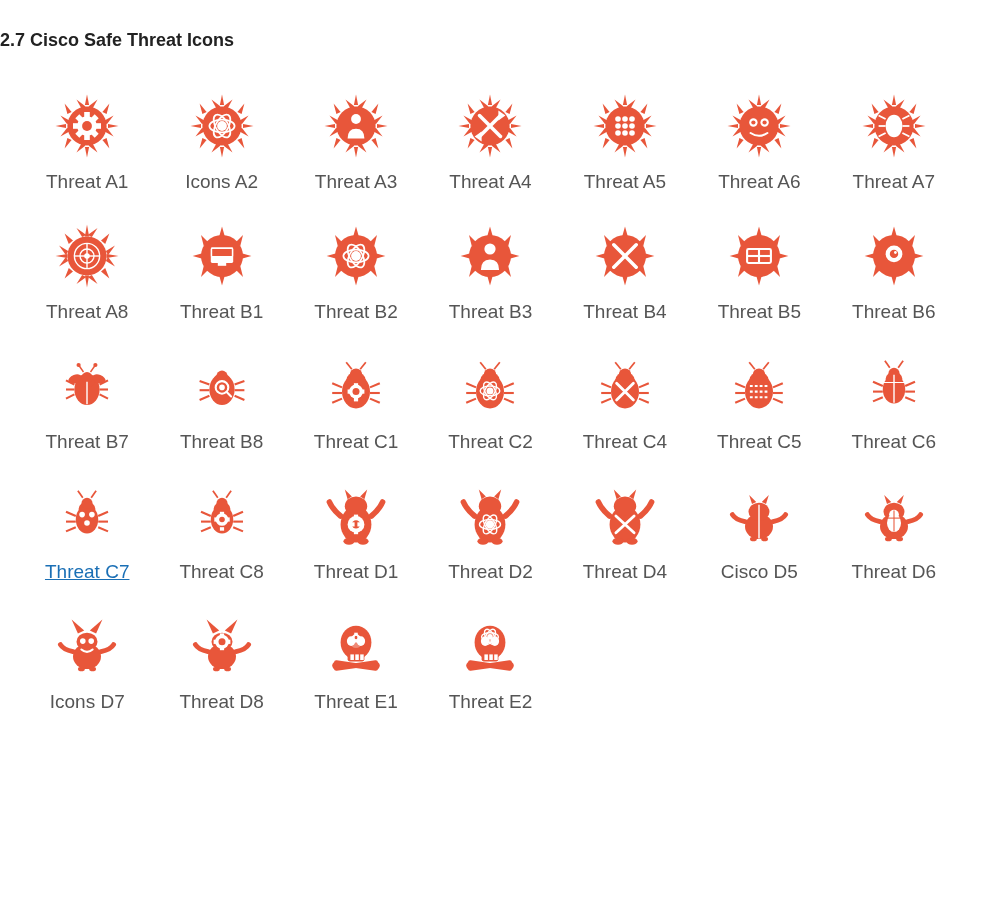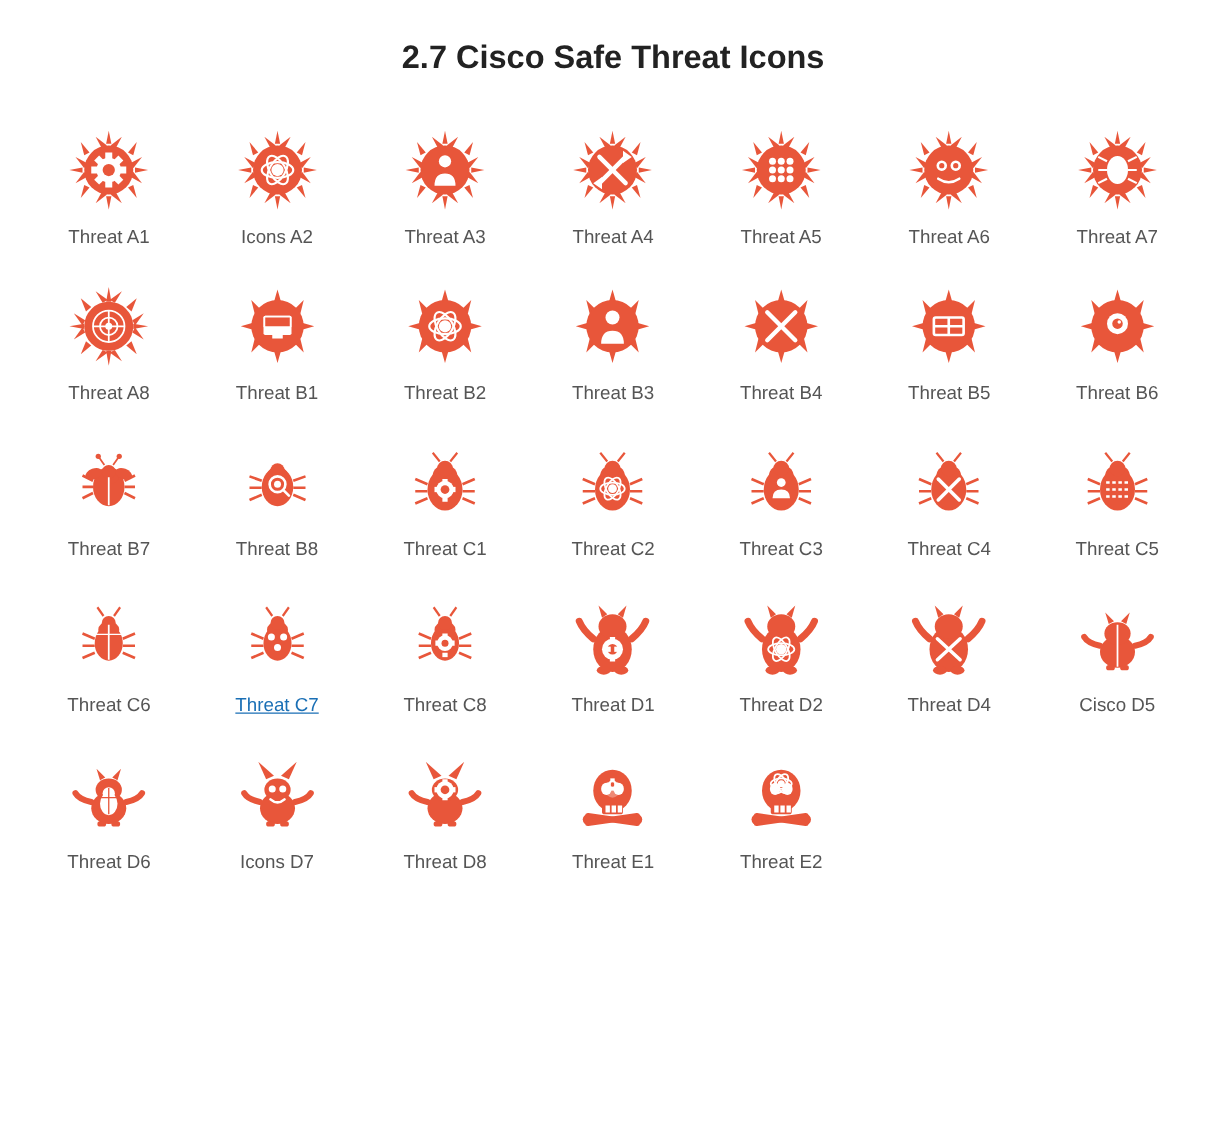--- a/index.html
+++ b/index.html
@@ -3,22 +3,22 @@
   <meta charset="utf-8">
   <style>
     * { box-sizing: border-box; margin: 0; padding: 0; }
     body {
       background: #fff;
       font-family: Arial, sans-serif;
       width: 981px;
       min-height: 909px;
     }
     h1 {
-      text-align: center;
-      font-size: 26px;
+      text-align: left;
+      font-size: 18px;
       font-weight: bold;
       color: #222;
       padding: 30px 0 20px 0;
     }
     .grid {
       display: grid;
       grid-template-columns: repeat(7, 1fr);
       gap: 10px 0;
       padding: 10px 20px 30px 20px;
     }
@@ -27,21 +27,21 @@
       flex-direction: column;
       align-items: center;
       padding: 10px 5px 8px 5px;
     }
     .icon-svg {
       width: 70px;
       height: 70px;
       margin-bottom: 10px;
     }
     .icon-label {
-      font-size: 15px;
+      font-size: 19px;
       color: #555;
       text-align: center;
     }
     .icon-label.blue { color: #1a6fb5; text-decoration: underline; }
 
     svg { fill: #e8563a; }
   </style>
 </head>
 <body>
 
@@ -515,74 +515,55 @@
       <line x1="56" y1="26" x2="64" y2="16" stroke="#e8563a" stroke-width="2.5"></line>
 
       <circle cx="50" cy="57" r="5" fill="white"></circle>
       <ellipse cx="50" cy="57" rx="14" ry="7" fill="none" stroke="white" stroke-width="2"></ellipse>
       <ellipse cx="50" cy="57" rx="14" ry="7" fill="none" stroke="white" stroke-width="2" transform="rotate(60 50 57)"></ellipse>
       <ellipse cx="50" cy="57" rx="14" ry="7" fill="none" stroke="white" stroke-width="2" transform="rotate(120 50 57)"></ellipse>
     </svg>
     <span class="icon-label">Threat C2</span>
   </div>
 
+
   <div class="icon-cell">
     <svg class="icon-svg" viewBox="0 0 100 100">
       <ellipse cx="50" cy="58" rx="20" ry="24" fill="#e8563a"></ellipse>
       <ellipse cx="50" cy="42" rx="14" ry="12" fill="#e8563a"></ellipse>
       <circle cx="50" cy="34" r="9" fill="#e8563a"></circle>
       <line x1="30" y1="52" x2="16" y2="46" stroke="#e8563a" stroke-width="3"></line>
       <line x1="30" y1="60" x2="16" y2="60" stroke="#e8563a" stroke-width="3"></line>
       <line x1="30" y1="68" x2="16" y2="74" stroke="#e8563a" stroke-width="3"></line>
       <line x1="70" y1="52" x2="84" y2="46" stroke="#e8563a" stroke-width="3"></line>
       <line x1="70" y1="60" x2="84" y2="60" stroke="#e8563a" stroke-width="3"></line>
       <line x1="70" y1="68" x2="84" y2="74" stroke="#e8563a" stroke-width="3"></line>
       <line x1="44" y1="26" x2="36" y2="16" stroke="#e8563a" stroke-width="2.5"></line>
       <line x1="56" y1="26" x2="64" y2="16" stroke="#e8563a" stroke-width="2.5"></line>
 
-      <circle cx="50" cy="50" r="5" fill="white"></circle>
-      <path d="M40,68 Q40,58 50,58 Q60,58 60,68 Z" fill="white"></path>
-    </svg>
-    <span class="icon-label">Threat C3</span>
+      <line x1="38" y1="46" x2="62" y2="70" stroke="white" stroke-width="4" stroke-linecap="round"></line>
+      <line x1="62" y1="46" x2="38" y2="70" stroke="white" stroke-width="4" stroke-linecap="round"></line>
+    </svg>
+    <span class="icon-label">Threat C4</span>
   </div>
 
   <div class="icon-cell">
     <svg class="icon-svg" viewBox="0 0 100 100">
       <ellipse cx="50" cy="58" rx="20" ry="24" fill="#e8563a"></ellipse>
       <ellipse cx="50" cy="42" rx="14" ry="12" fill="#e8563a"></ellipse>
       <circle cx="50" cy="34" r="9" fill="#e8563a"></circle>
       <line x1="30" y1="52" x2="16" y2="46" stroke="#e8563a" stroke-width="3"></line>
       <line x1="30" y1="60" x2="16" y2="60" stroke="#e8563a" stroke-width="3"></line>
       <line x1="30" y1="68" x2="16" y2="74" stroke="#e8563a" stroke-width="3"></line>
       <line x1="70" y1="52" x2="84" y2="46" stroke="#e8563a" stroke-width="3"></line>
       <line x1="70" y1="60" x2="84" y2="60" stroke="#e8563a" stroke-width="3"></line>
       <line x1="70" y1="68" x2="84" y2="74" stroke="#e8563a" stroke-width="3"></line>
       <line x1="44" y1="26" x2="36" y2="16" stroke="#e8563a" stroke-width="2.5"></line>
       <line x1="56" y1="26" x2="64" y2="16" stroke="#e8563a" stroke-width="2.5"></line>
 
-      <line x1="38" y1="46" x2="62" y2="70" stroke="white" stroke-width="4" stroke-linecap="round"></line>
-      <line x1="62" y1="46" x2="38" y2="70" stroke="white" stroke-width="4" stroke-linecap="round"></line>
-    </svg>
-    <span class="icon-label">Threat C4</span>
-  </div>
-
-  <div class="icon-cell">
-    <svg class="icon-svg" viewBox="0 0 100 100">
-      <ellipse cx="50" cy="58" rx="20" ry="24" fill="#e8563a"></ellipse>
-      <ellipse cx="50" cy="42" rx="14" ry="12" fill="#e8563a"></ellipse>
-      <circle cx="50" cy="34" r="9" fill="#e8563a"></circle>
-      <line x1="30" y1="52" x2="16" y2="46" stroke="#e8563a" stroke-width="3"></line>
-      <line x1="30" y1="60" x2="16" y2="60" stroke="#e8563a" stroke-width="3"></line>
-      <line x1="30" y1="68" x2="16" y2="74" stroke="#e8563a" stroke-width="3"></line>
-      <line x1="70" y1="52" x2="84" y2="46" stroke="#e8563a" stroke-width="3"></line>
-      <line x1="70" y1="60" x2="84" y2="60" stroke="#e8563a" stroke-width="3"></line>
-      <line x1="70" y1="68" x2="84" y2="74" stroke="#e8563a" stroke-width="3"></line>
-      <line x1="44" y1="26" x2="36" y2="16" stroke="#e8563a" stroke-width="2.5"></line>
-      <line x1="56" y1="26" x2="64" y2="16" stroke="#e8563a" stroke-width="2.5"></line>
-
       <line x1="37" y1="58" x2="63" y2="58" stroke="white" stroke-width="3" stroke-dasharray="4,3"></line>
       <line x1="37" y1="50" x2="63" y2="50" stroke="white" stroke-width="3" stroke-dasharray="4,3"></line>
       <line x1="37" y1="66" x2="63" y2="66" stroke="white" stroke-width="3" stroke-dasharray="4,3"></line>
     </svg>
     <span class="icon-label">Threat C5</span>
   </div>
 
   <div class="icon-cell">
     <svg class="icon-svg" viewBox="0 0 100 100">
 

